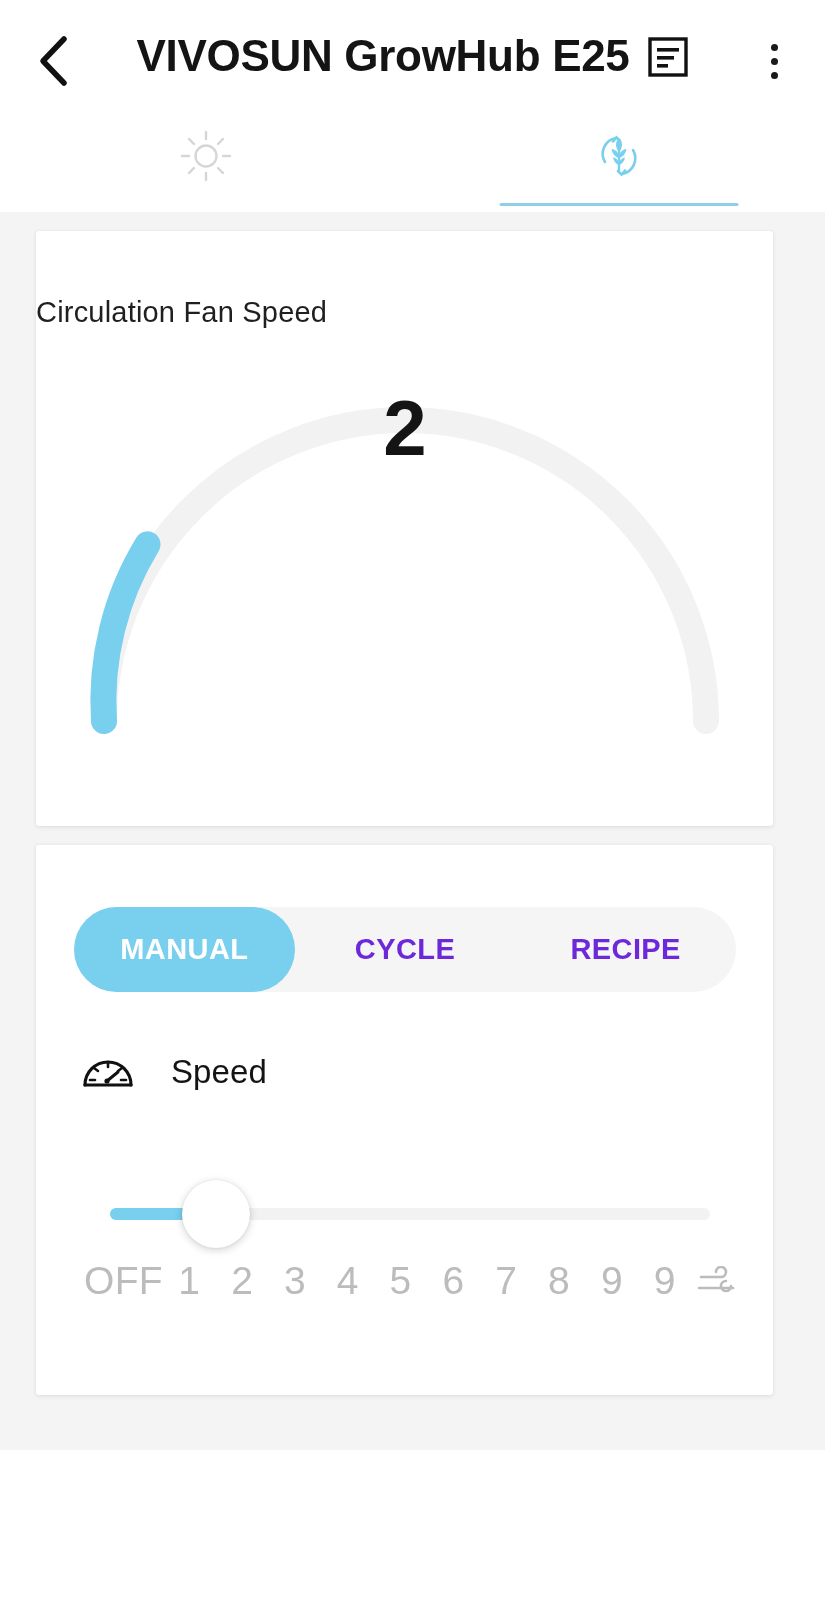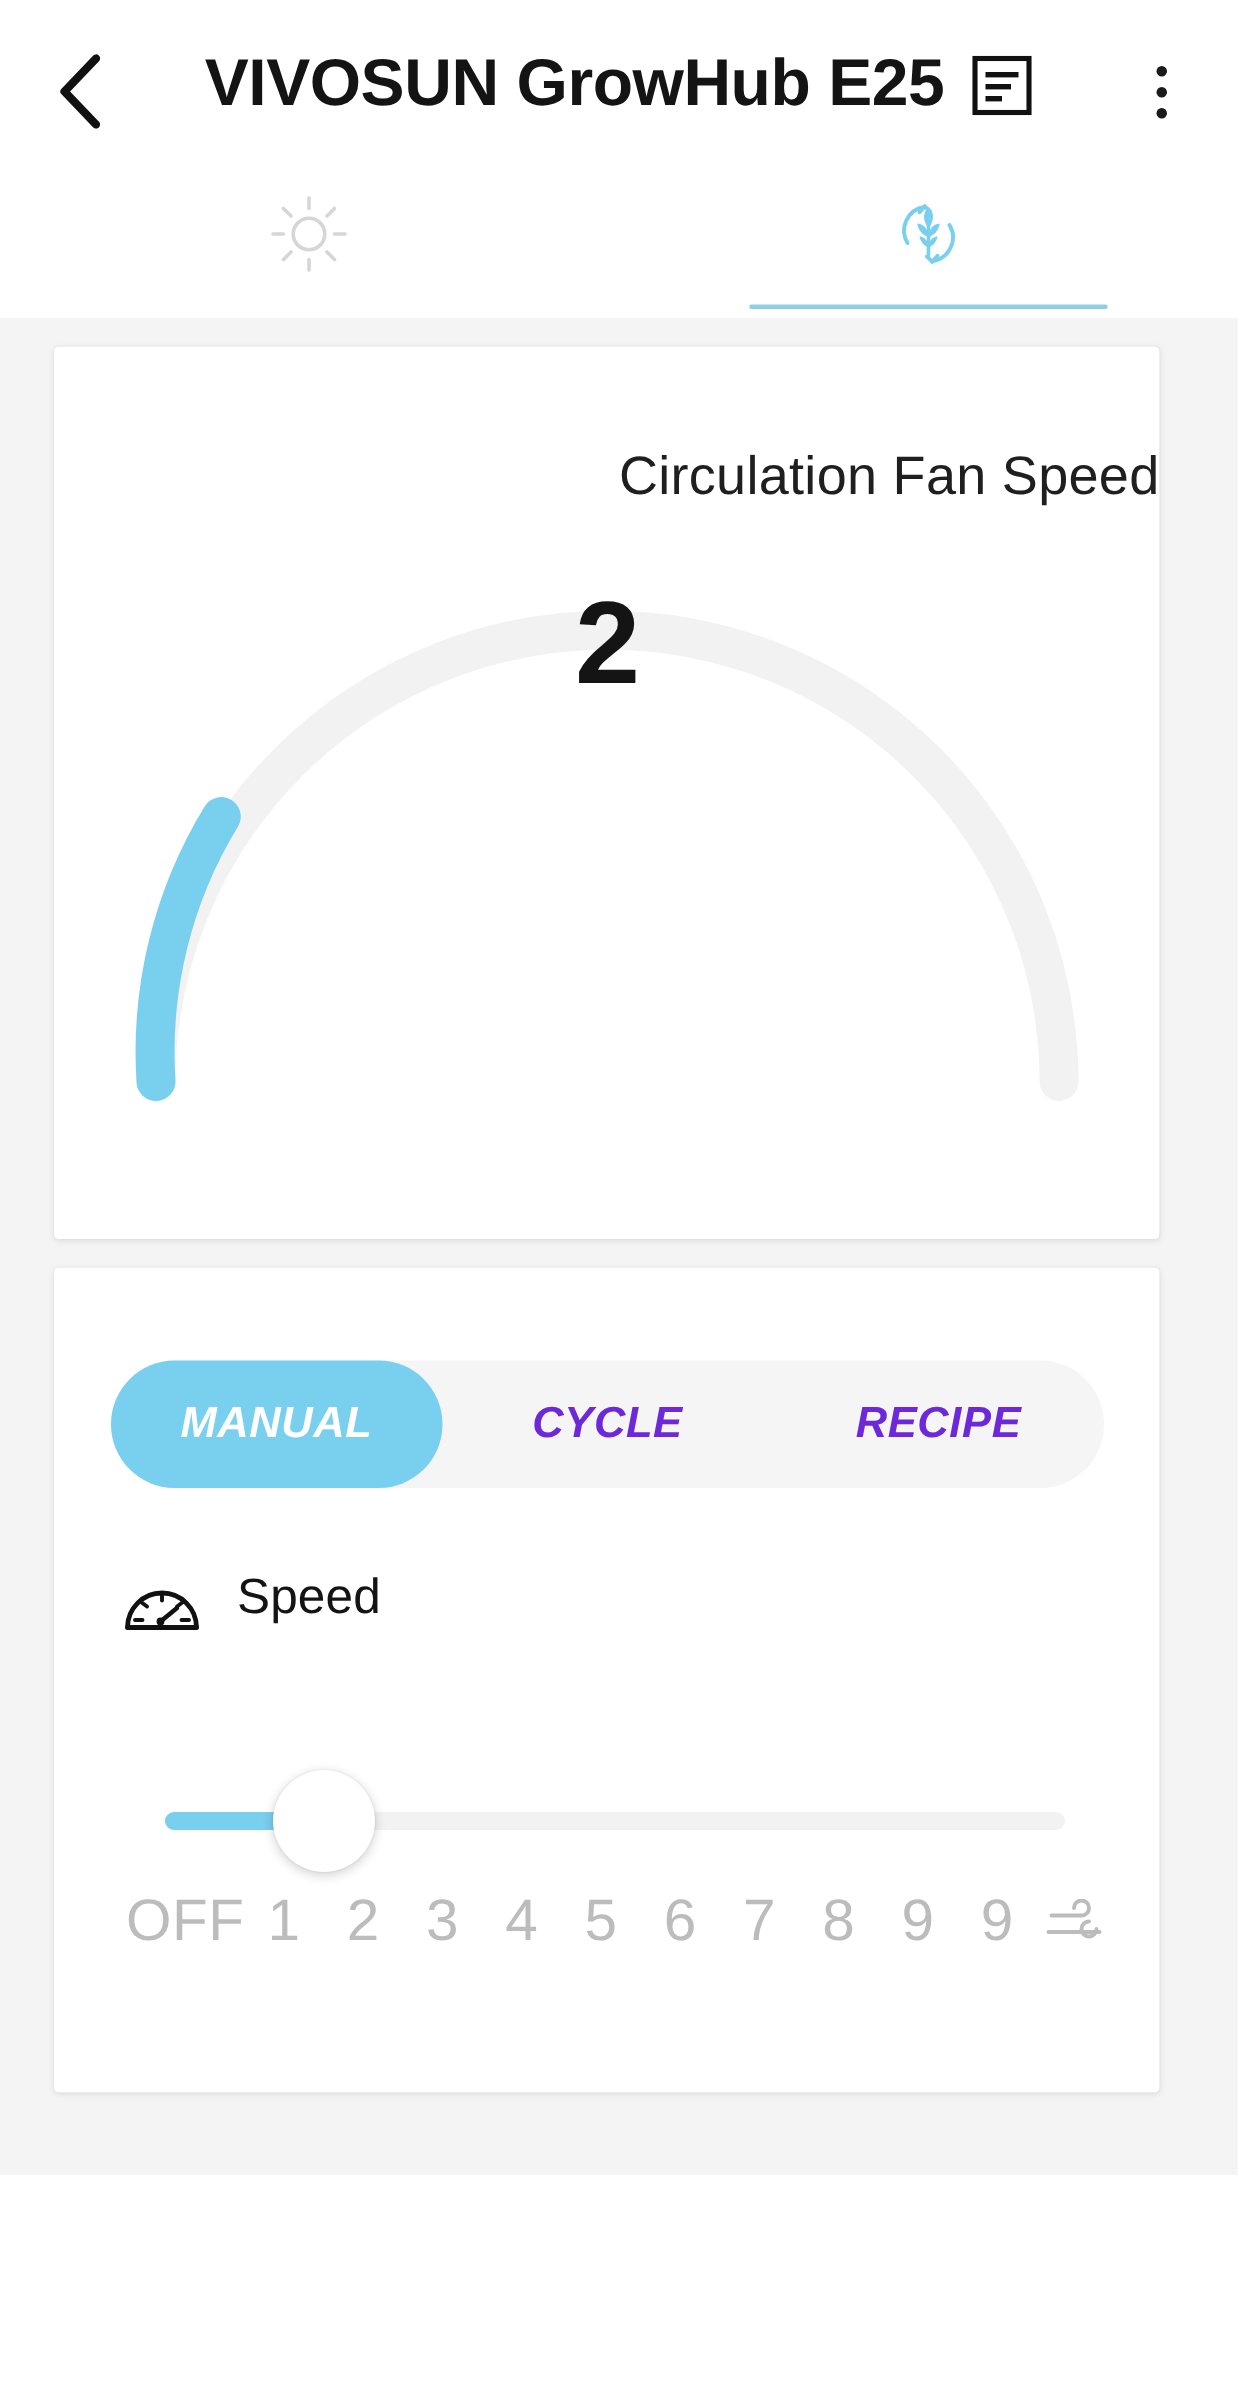--- a/index.html
+++ b/index.html
@@ -73,56 +73,56 @@
     position:absolute;
     background:#ffffff;
     border-radius:3px;
     box-shadow:0 1px 4px rgba(0,0,0,0.10), 0 0 1px rgba(0,0,0,0.06);
   }
   #gauge-card { left:36px; top:19px; width:737px; height:595px; }
   #control-card { left:36px; top:633px; width:737px; height:550px; }
 
   .card-title {
     position:absolute; left:0; top:65px; width:100%;
-    text-align:right;
-    font-size:36px; color:#1f1f1f; font-weight:400;
+    text-align:left;
+    font-size:29px; color:#1f1f1f; font-weight:400;
     letter-spacing:0.2px;
   }
 
   
   .gauge-wrap {
     position:absolute; left:0; top:150px; width:737px; height:400px;
   }
   .gauge-svg { display:block; margin:0 auto; }
   .gauge-value {
     position:absolute; left:0; top:152px; width:737px; text-align:center;
     font-size:78px; font-weight:bold; color:#141414;
     letter-spacing:-1px;
   }
 
   
   .segmented {
     position:absolute; left:38px; top:62px;
     width:662px; height:85px;
     background:#f5f5f5; border-radius:43px;
-    display:flex; align-items:center;font-style:italic;
+    display:flex; align-items:center;
   }
   .seg {
     flex:1; height:85px;
     display:flex; align-items:center; justify-content:center;
     font-size:29px; font-weight:bold; color:#6d28d9;
     letter-spacing:0.4px; cursor:pointer; border-radius:43px;
     position:relative; z-index:1;
   }
   .seg.active { background:#79cfee; color:#ffffff; }
 
   
   .speed-row {
     position:absolute; left:45px; top:200px;
-    display:flex; align-items:flex-start; gap:23px;
+    display:flex; align-items:center; gap:36px;
   }
   .speed-icon { width:54px; height:54px; display:block; }
   .speed-label { font-size:33px; color:#141414; letter-spacing:0.1px; }
 
   
   .slider-area { position:absolute; left:0; top:330px; width:737px; height:190px; }
   .track {
     position:absolute; left:74px; top:33px;
     width:600px; height:12px; border-radius:6px; background:#f2f2f2;
   }

